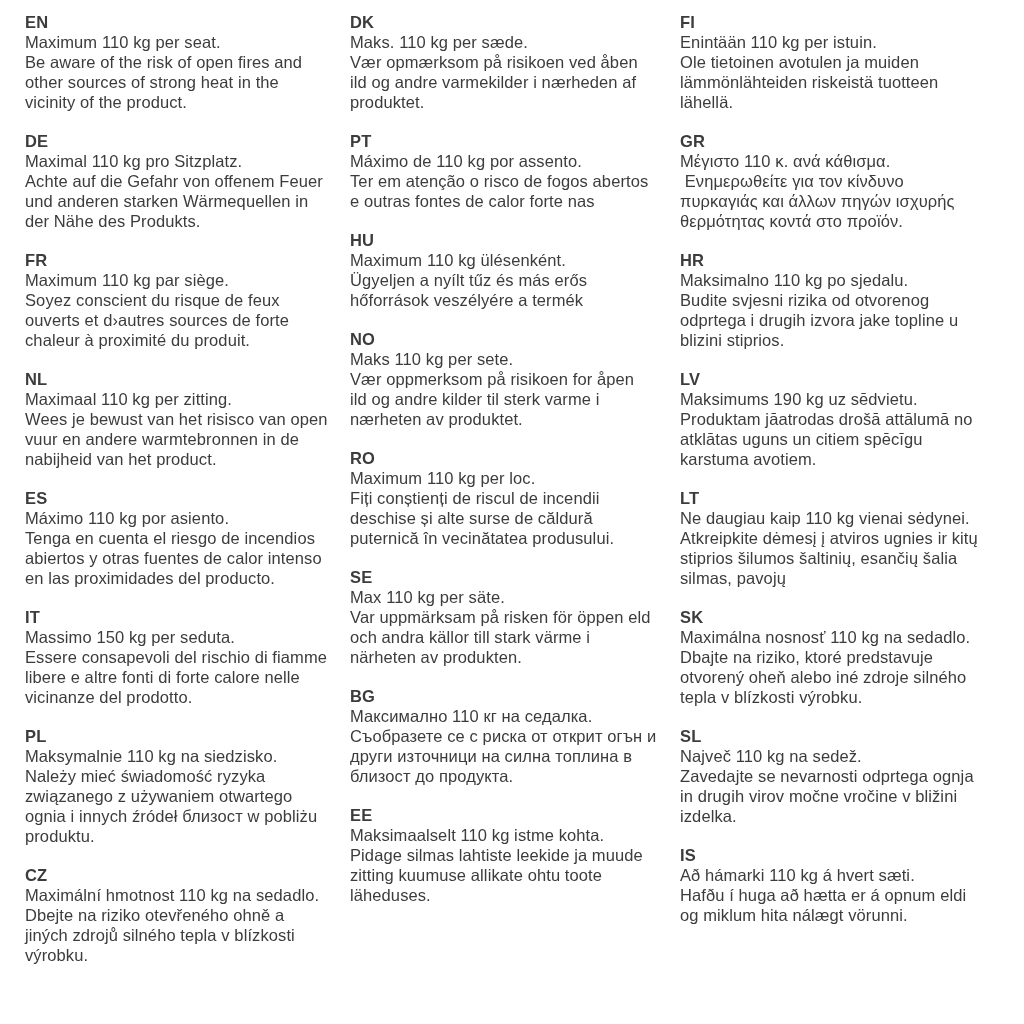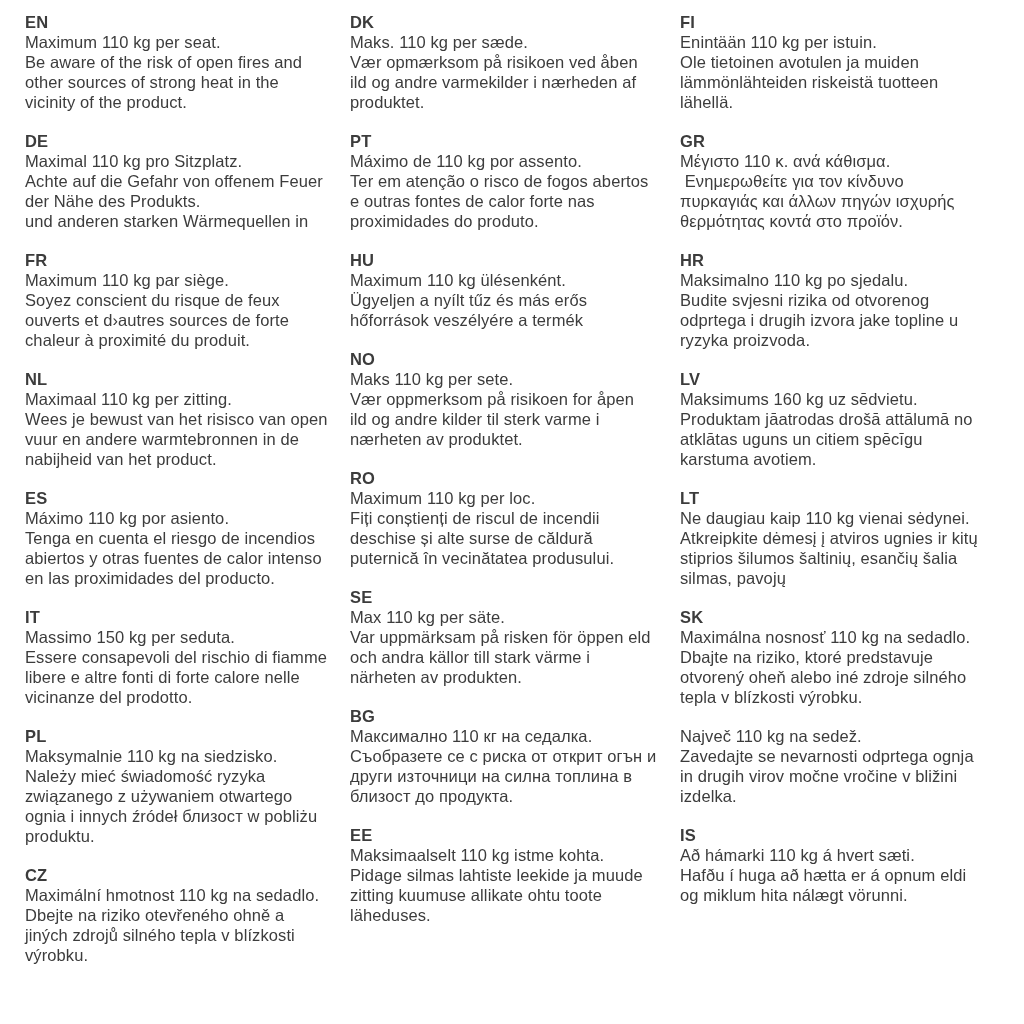--- a/index.html
+++ b/index.html
@@ -47,22 +47,22 @@
         <div class="lang">EN</div>
         <div class="line">Maximum 110 kg per seat.</div>
         <div class="line">Be aware of the risk of open fires and</div>
         <div class="line">other sources of strong heat in the</div>
         <div class="line">vicinity of the product.</div>
       </div>
       <div class="section">
         <div class="lang">DE</div>
         <div class="line">Maximal 110 kg pro Sitzplatz.</div>
         <div class="line">Achte auf die Gefahr von offenem Feuer</div>
+        <div class="line">und anderen starken Wärmequellen in</div>
         <div class="line">der Nähe des Produkts.</div>
-        <div class="line">und anderen starken Wärmequellen in</div>
       </div>
       <div class="section">
         <div class="lang">FR</div>
         <div class="line">Maximum 110 kg par siège.</div>
         <div class="line">Soyez conscient du risque de feux</div>
         <div class="line">ouverts et d›autres sources de forte</div>
         <div class="line">chaleur à proximité du produit.</div>
       </div>
       <div class="section">
         <div class="lang">NL</div>
@@ -107,21 +107,20 @@
         <div class="line">Maks. 110 kg per sæde.</div>
         <div class="line">Vær opmærksom på risikoen ved åben</div>
         <div class="line">ild og andre varmekilder i nærheden af</div>
         <div class="line">produktet.</div>
       </div>
       <div class="section">
         <div class="lang">PT</div>
         <div class="line">Máximo de 110 kg por assento.</div>
         <div class="line">Ter em atenção o risco de fogos abertos</div>
         <div class="line">e outras fontes de calor forte nas</div>
-        <div class="line">proximidades do produto.</div>
       </div>
       <div class="section">
         <div class="lang">HU</div>
         <div class="line">Maximum 110 kg ülésenként.</div>
         <div class="line">Ügyeljen a nyílt tűz és más erős</div>
         <div class="line">hőforrások veszélyére a termék</div>
       </div>
       <div class="section">
         <div class="lang">NO</div>
         <div class="line">Maks 110 kg per sete.</div>
@@ -171,44 +170,45 @@
         <div class="line">Μέγιστο 110 κ. ανά κάθισμα.</div>
         <div class="line"> Ενημερωθείτε για τον κίνδυνο</div>
         <div class="line">πυρκαγιάς και άλλων πηγών ισχυρής</div>
         <div class="line">θερμότητας κοντά στο προϊόν.</div>
       </div>
       <div class="section">
         <div class="lang">HR</div>
         <div class="line">Maksimalno 110 kg po sjedalu.</div>
         <div class="line">Budite svjesni rizika od otvorenog</div>
         <div class="line">odprtega i drugih izvora jake topline u</div>
-        <div class="line">ryzyka proizvoda.</div>
+        <div class="line">blizini stiprios.</div>
       </div>
       <div class="section">
         <div class="lang">LV</div>
-        <div class="line">Maksimums 160 kg uz sēdvietu.</div>
+        <div class="line">Maksimums 190 kg uz sēdvietu.</div>
         <div class="line">Produktam jāatrodas drošā attālumā no</div>
         <div class="line">atklātas uguns un citiem spēcīgu</div>
         <div class="line">karstuma avotiem.</div>
       </div>
       <div class="section">
         <div class="lang">LT</div>
         <div class="line">Ne daugiau kaip 110 kg vienai sėdynei.</div>
         <div class="line">Atkreipkite dėmesį į atviros ugnies ir kitų</div>
         <div class="line">stiprios šilumos šaltinių, esančių šalia</div>
         <div class="line">silmas, pavojų</div>
       </div>
       <div class="section">
         <div class="lang">SK</div>
         <div class="line">Maximálna nosnosť 110 kg na sedadlo.</div>
         <div class="line">Dbajte na riziko, ktoré predstavuje</div>
         <div class="line">otvorený oheň alebo iné zdroje silného</div>
         <div class="line">tepla v blízkosti výrobku.</div>
       </div>
       <div class="section">
+        <div class="lang">SL</div>
         <div class="line">Največ 110 kg na sedež.</div>
         <div class="line">Zavedajte se nevarnosti odprtega ognja</div>
         <div class="line">in drugih virov močne vročine v bližini</div>
         <div class="line">izdelka.</div>
       </div>
       <div class="section">
         <div class="lang">IS</div>
         <div class="line">Að hámarki 110 kg á hvert sæti.</div>
         <div class="line">Hafðu í huga að hætta er á opnum eldi</div>
         <div class="line">og miklum hita nálægt vörunni.</div>

